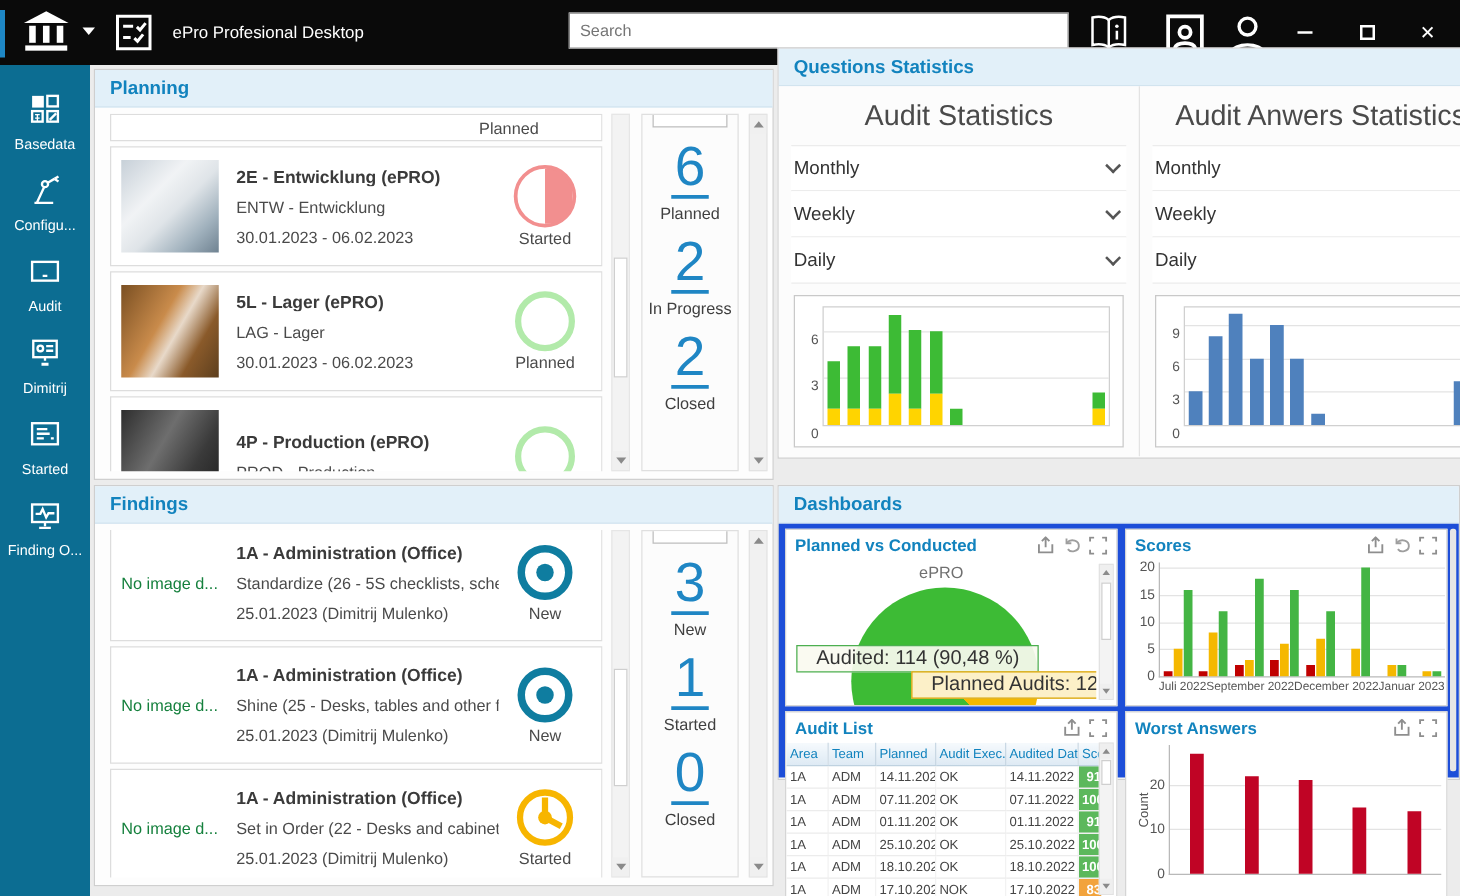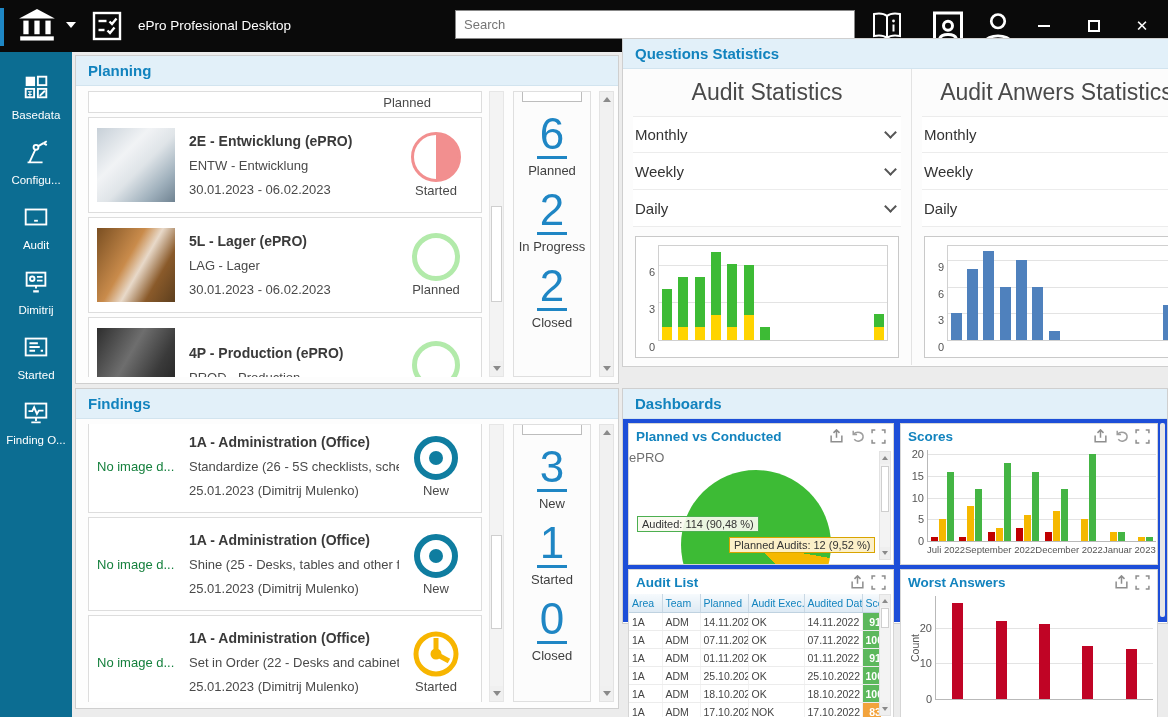--- a/index.html
+++ b/index.html
@@ -93,23 +93,23 @@
   .dpanel{position:absolute;border:1px solid #D5D5D5;background:#fff;overflow:hidden}
   #dp-pvc{left:5px;top:4px;width:266px;height:142px}
   #dp-scores{left:277px;top:4px;width:258px;height:142px}
   #dp-audit{left:5px;top:150px;width:266px;height:152px}
   #dp-worst{left:277px;top:150px;width:258px;height:152px}
   .dp-head{height:24px;display:flex;align-items:center;padding:0 7px;gap:6px}
   .dp-title{color:#1283BE;font-size:13.5px;font-weight:bold;flex:1;white-space:nowrap}
   .dp-ic{width:15px;height:15px;cursor:pointer;flex:none}
   
   .pvc-wrap{position:absolute;left:0;top:24px;right:16px;bottom:0;overflow:hidden}
-  .pie-title{text-align:left;font-size:13px;color:#707070;margin-top:2px}
+  .pie-title{text-align:center;font-size:13px;color:#707070;margin-top:2px}
   .pie{position:absolute;left:52px;top:22px;width:150px;height:150px;border-radius:50%}
-  .pie-lab{position:absolute;font-size:11px;color:#333;padding:1px 4px;white-space:nowrap;z-index:2}
+  .pie-lab{position:absolute;font-size:16px;color:#333;padding:1px 15px;white-space:nowrap;z-index:2}
   .lab-aud{left:8px;top:68px;background:rgba(250,250,240,.92);border:1px solid #4CAF50}
   .lab-pla{left:100px;top:89px;background:#FCF0C8;border:1px solid #D9A400}
   .mini-sb{position:absolute;right:2px;top:27px;bottom:4px;width:12px;background:#F3F3F3;border:1px solid #E2E2E2}
   .mini-sb .thumbv{position:absolute;left:1px;right:1px;top:14px;height:46px;background:#fff;border:1px solid #CFCFCF}
   .msb-btn{position:absolute;left:0;right:0;height:12px;background:#EFEFEF;display:flex;align-items:center;justify-content:center;cursor:pointer}
   .msb-btn.up{top:0}.msb-btn.dn{bottom:0}
   .mini-tri-up{width:0;height:0;border-left:3px solid transparent;border-right:3px solid transparent;border-bottom:4px solid #8a8a8a}
   .mini-tri-dn{width:0;height:0;border-left:3px solid transparent;border-right:3px solid transparent;border-top:4px solid #8a8a8a}
   
   .dchart{position:absolute;left:4px;right:4px;top:26px;bottom:2px;display:flex}

